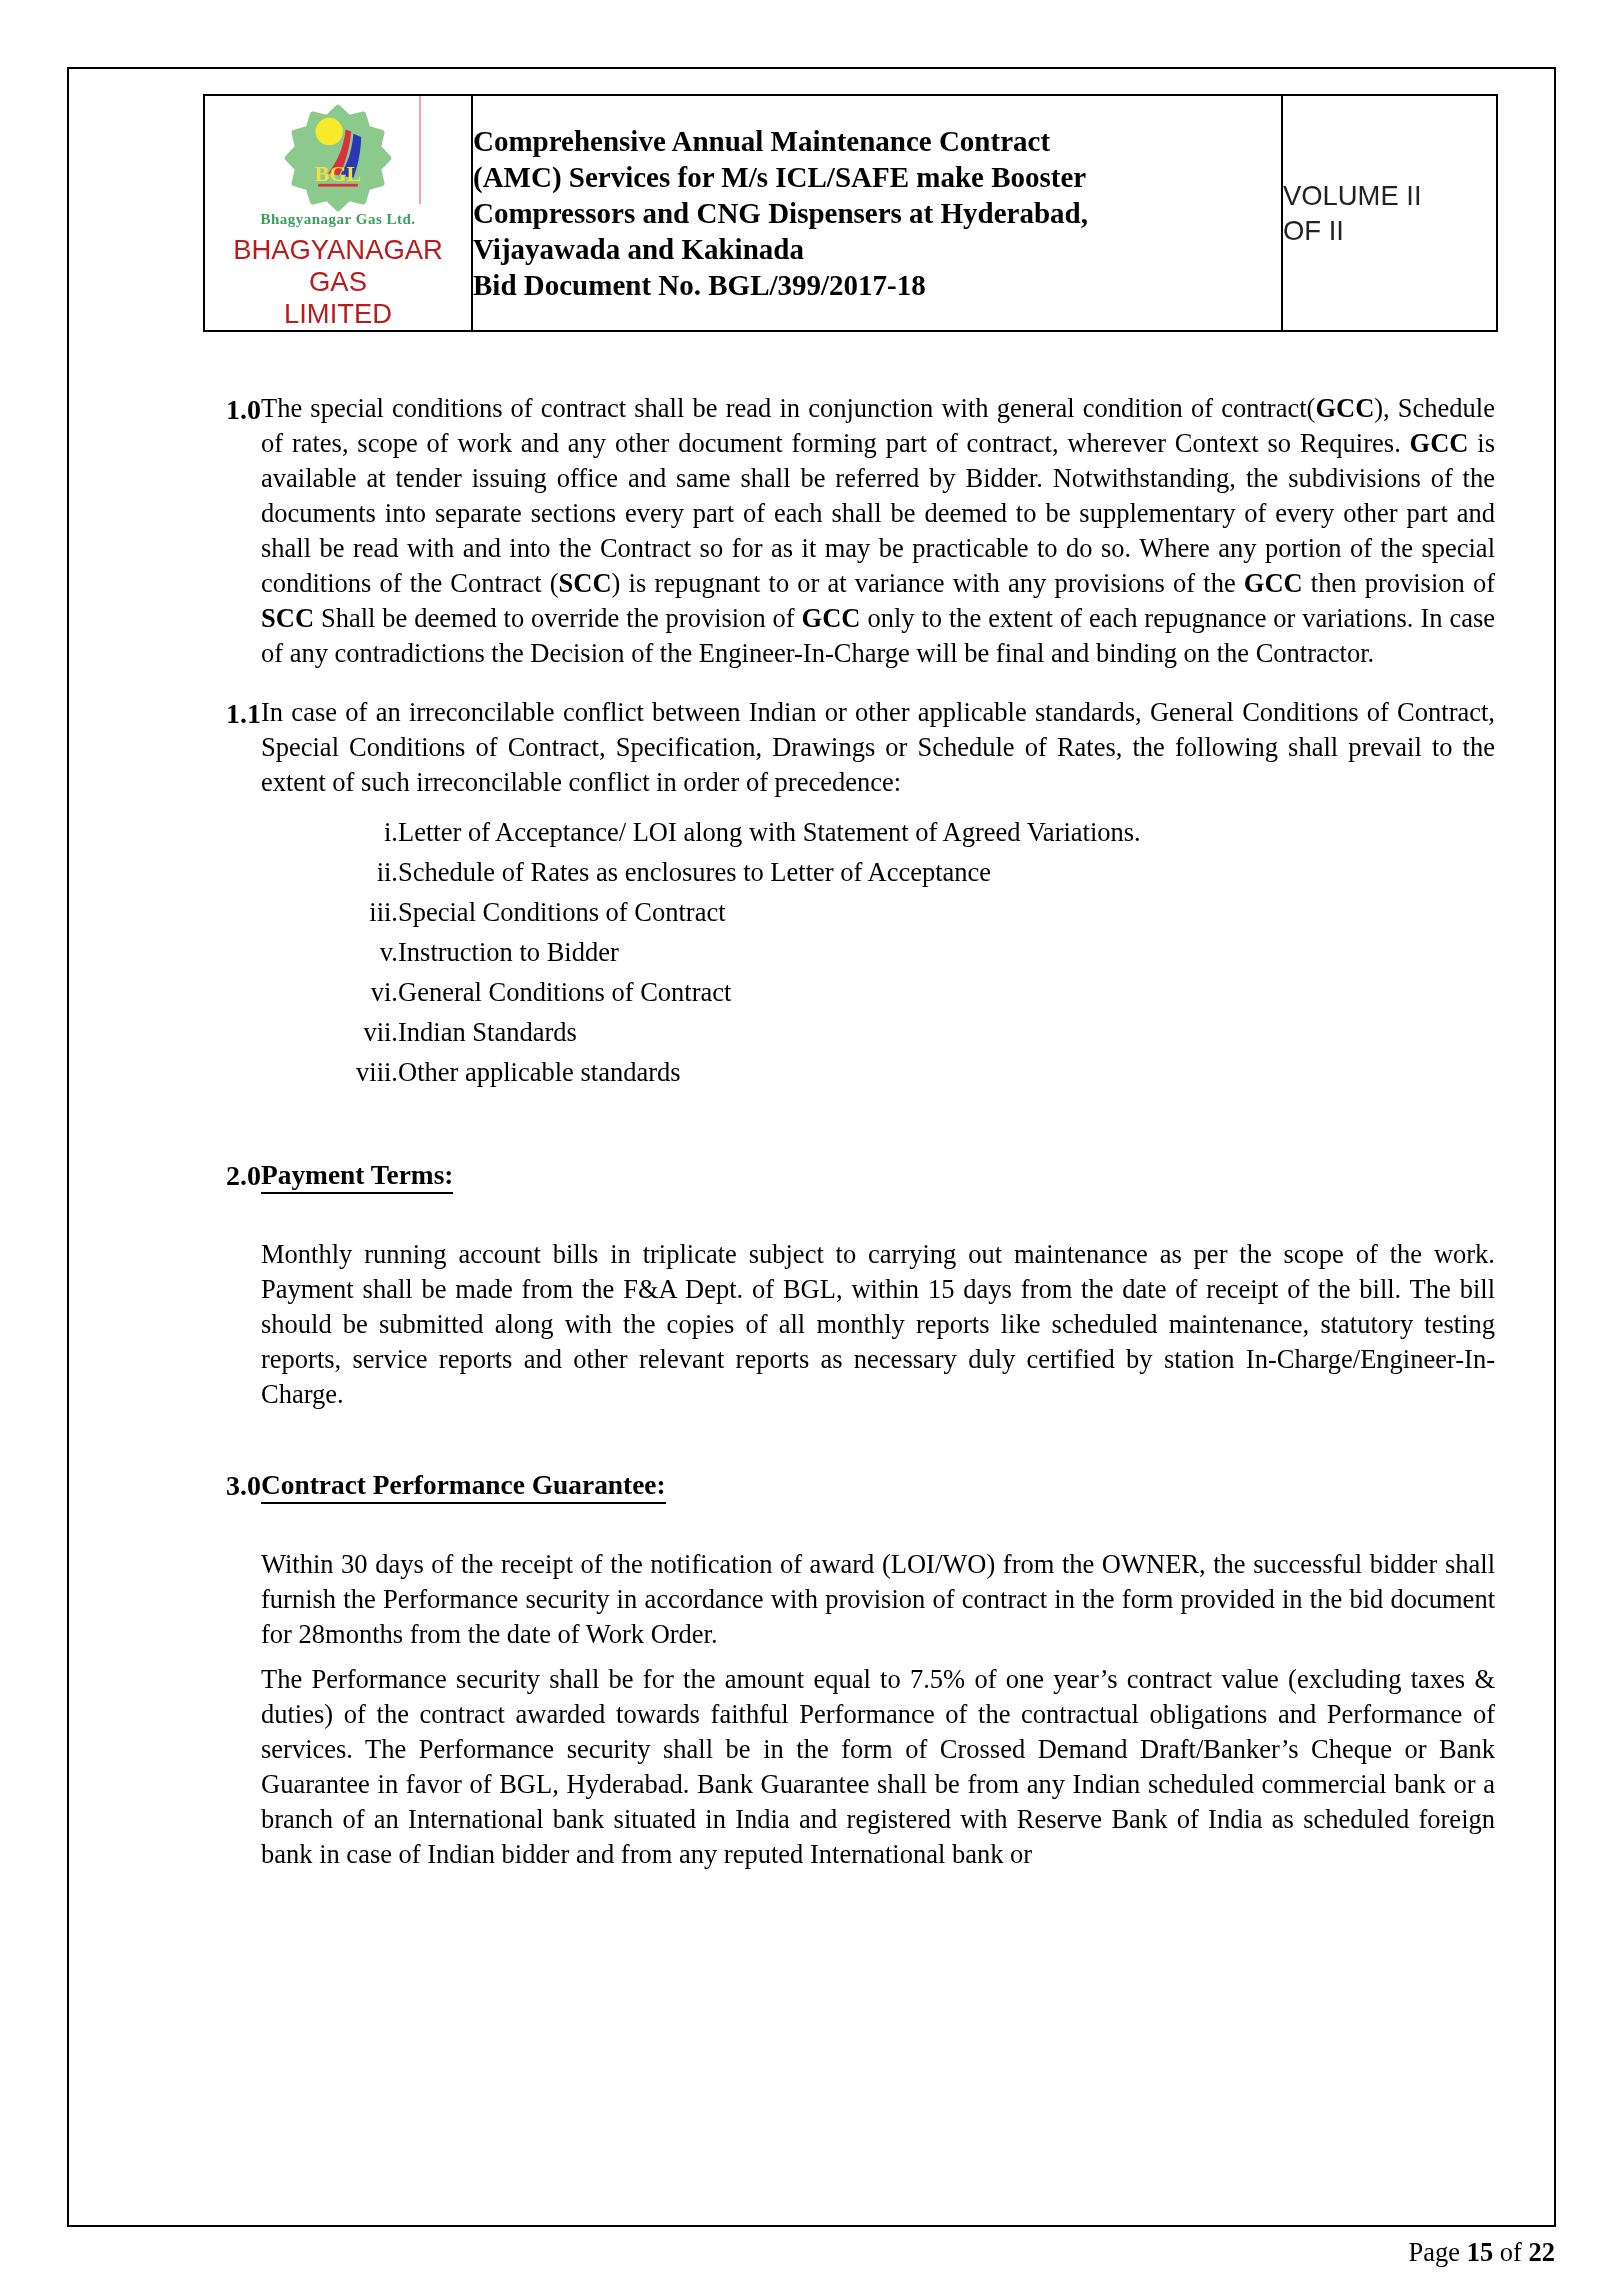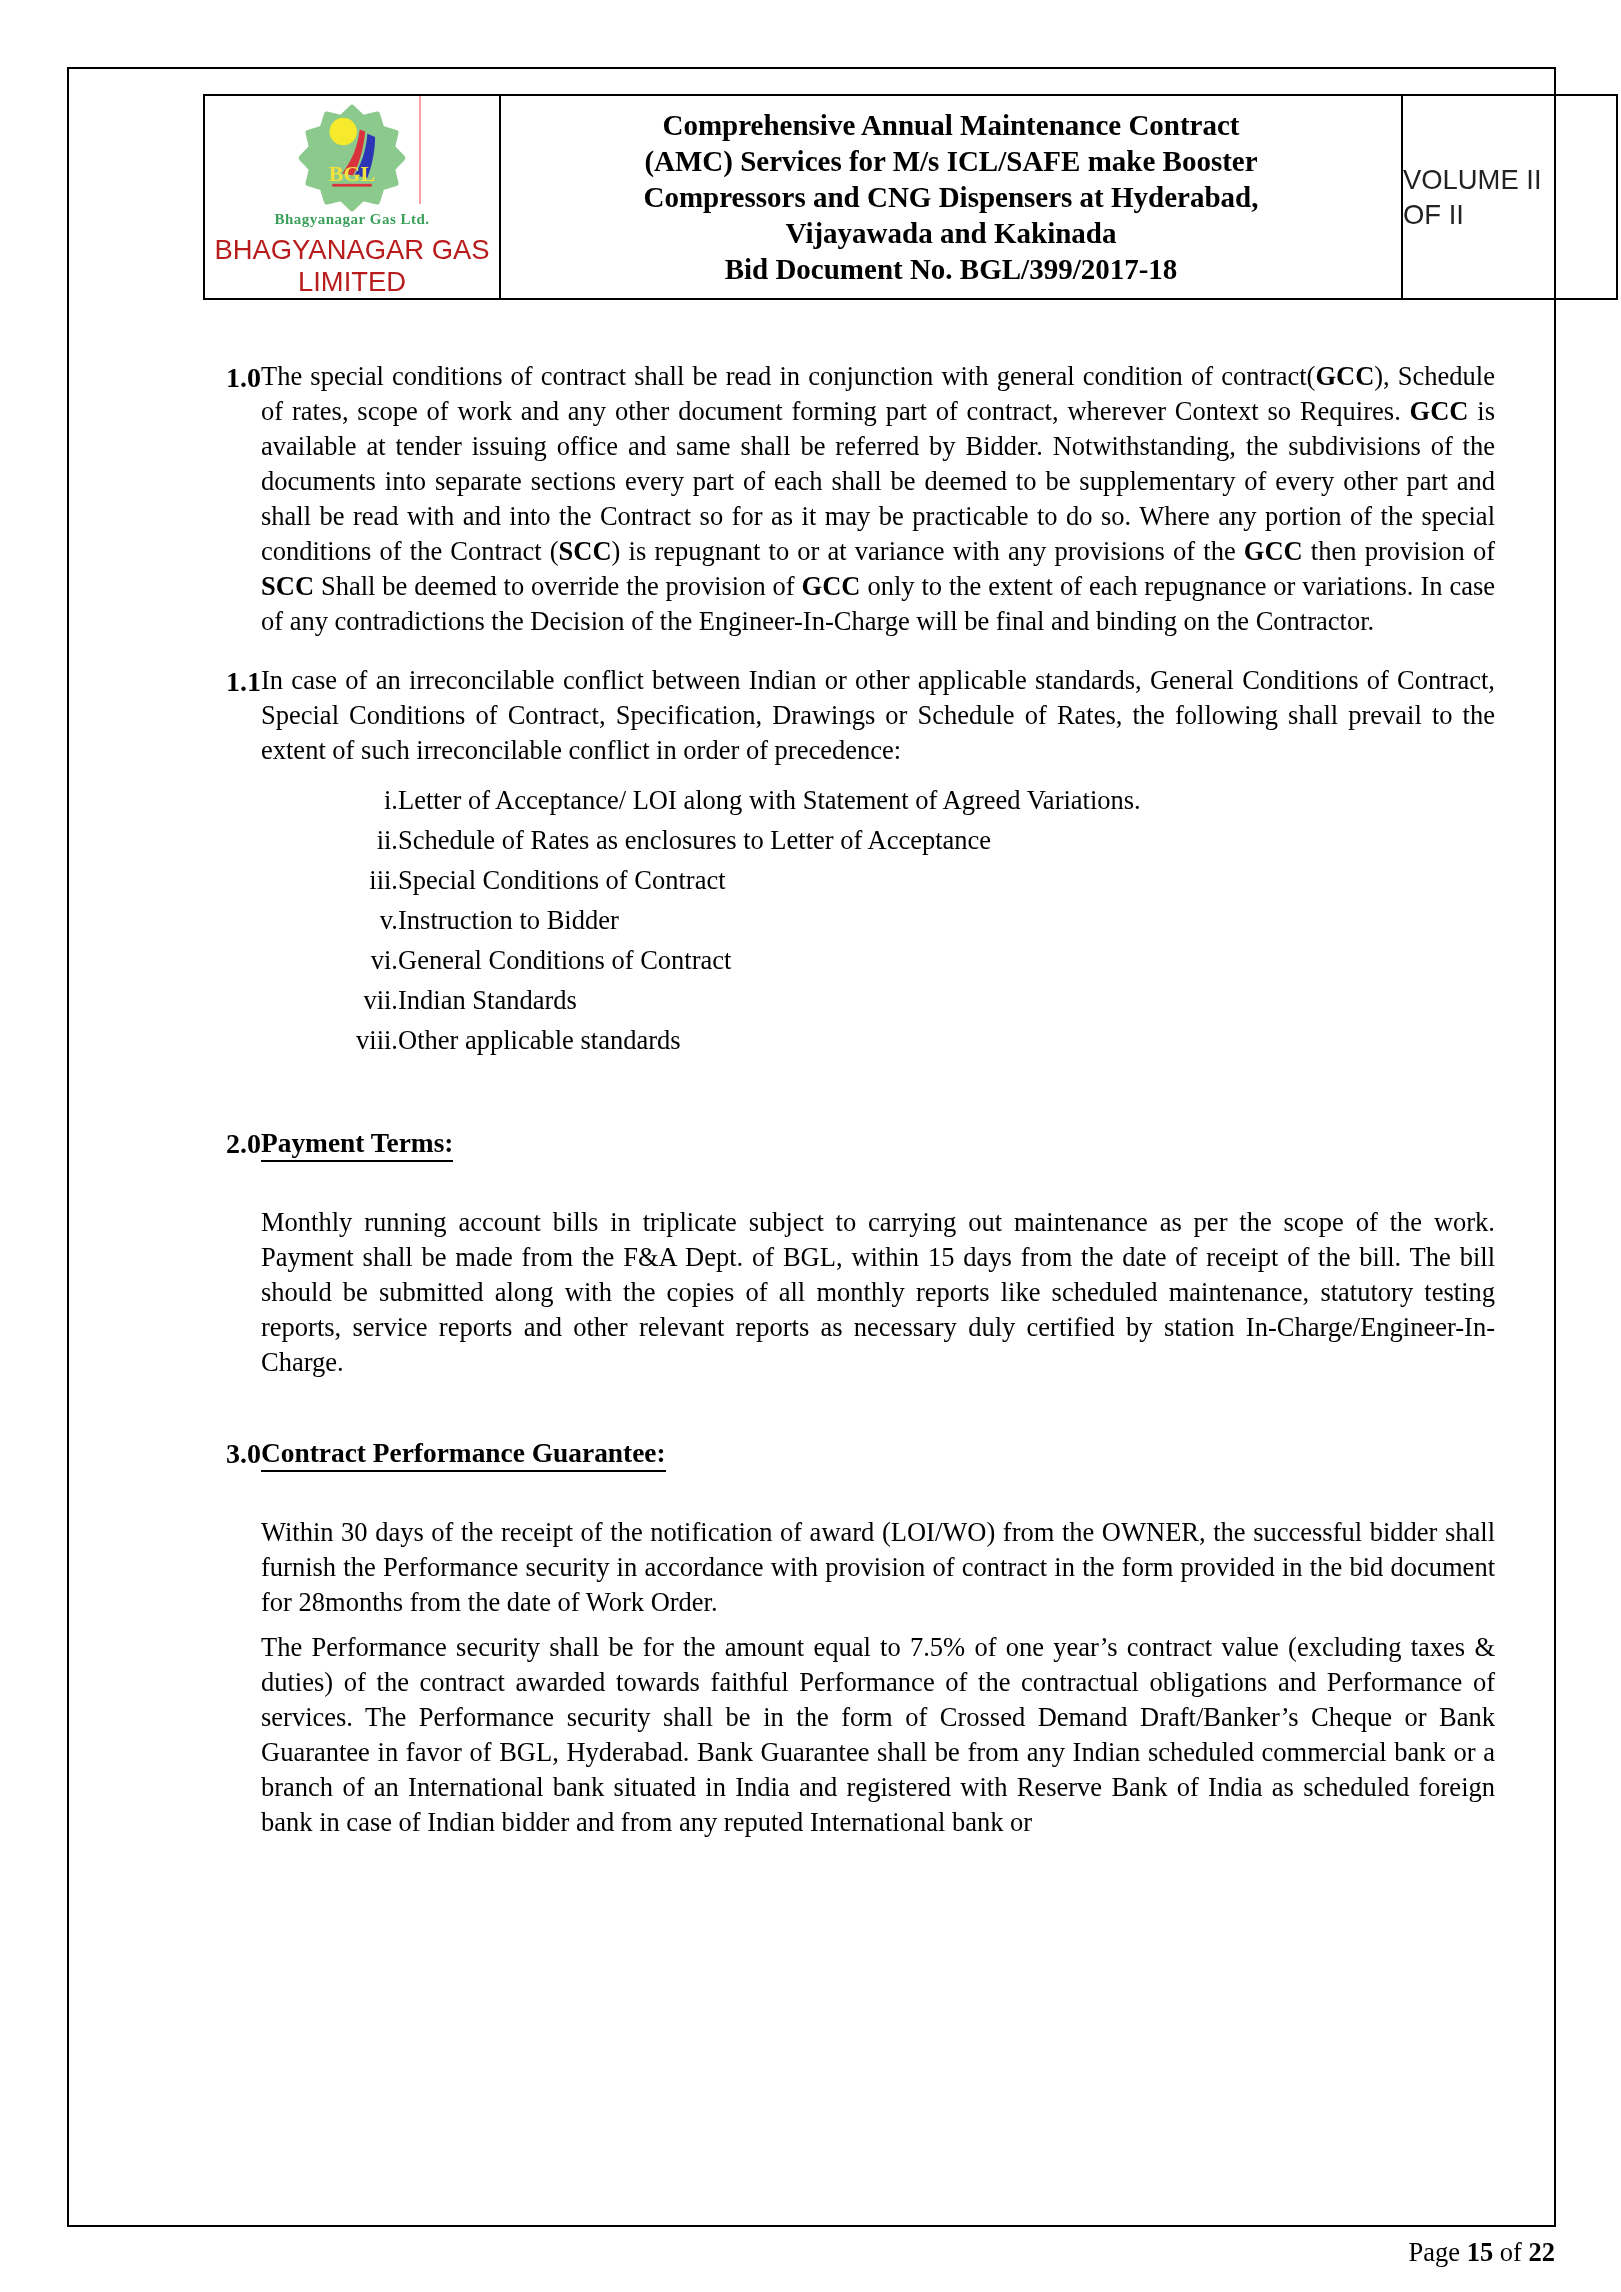--- a/index.html
+++ b/index.html
@@ -3,22 +3,22 @@
 <meta charset="utf-8">
 <style>
   * { margin:0; padding:0; box-sizing:border-box; }
   html,body { width:1621px; height:2293px; background:#ffffff; position:relative;
               font-family:"Liberation Serif", serif; color:#000; }
   .frame { position:absolute; left:67px; top:67px; width:1489px; height:2160px;
            border:2px solid #000; }
   
   .hdr-table { margin:24.5px 0 0 134px; width:1292px; border-collapse:collapse; table-layout:fixed; }
   .hdr-table td { border:2px solid #000; vertical-align:middle; }
-  .cell-logo { width:296px; height:189px; text-align:center; position:relative; padding-top:5.9px; }
-  .cell-title { width:902px; text-align:center; }
+  .cell-logo { width:268px; height:189px; text-align:center; position:relative; padding-top:5.9px; }
+  .cell-title { width:810px; text-align:left; }
   .cell-vol { width:215px; text-align:left; }
   .logo-svg { width:110px; height:110px; display:block; margin:2px auto 0 auto; }
   .logo-sub { font-size:15px; font-weight:bold; color:#3aa05a; letter-spacing:0.5px;
               font-family:"Liberation Serif", serif; margin-top:-2px; }
   .company { font-family:"Liberation Sans", sans-serif; font-size:27.4px; line-height:32px;
              color:#b91c1c; margin-top:5.9px; }
   .pink-line { position:absolute; top:0; left:214px; width:2px; height:108px; }
   .doc-title { font-weight:bold; font-size:29px; line-height:36px; }
   .vol-label { font-family:"Liberation Sans", sans-serif; font-size:27.4px; line-height:35px; color:#222; }
   

